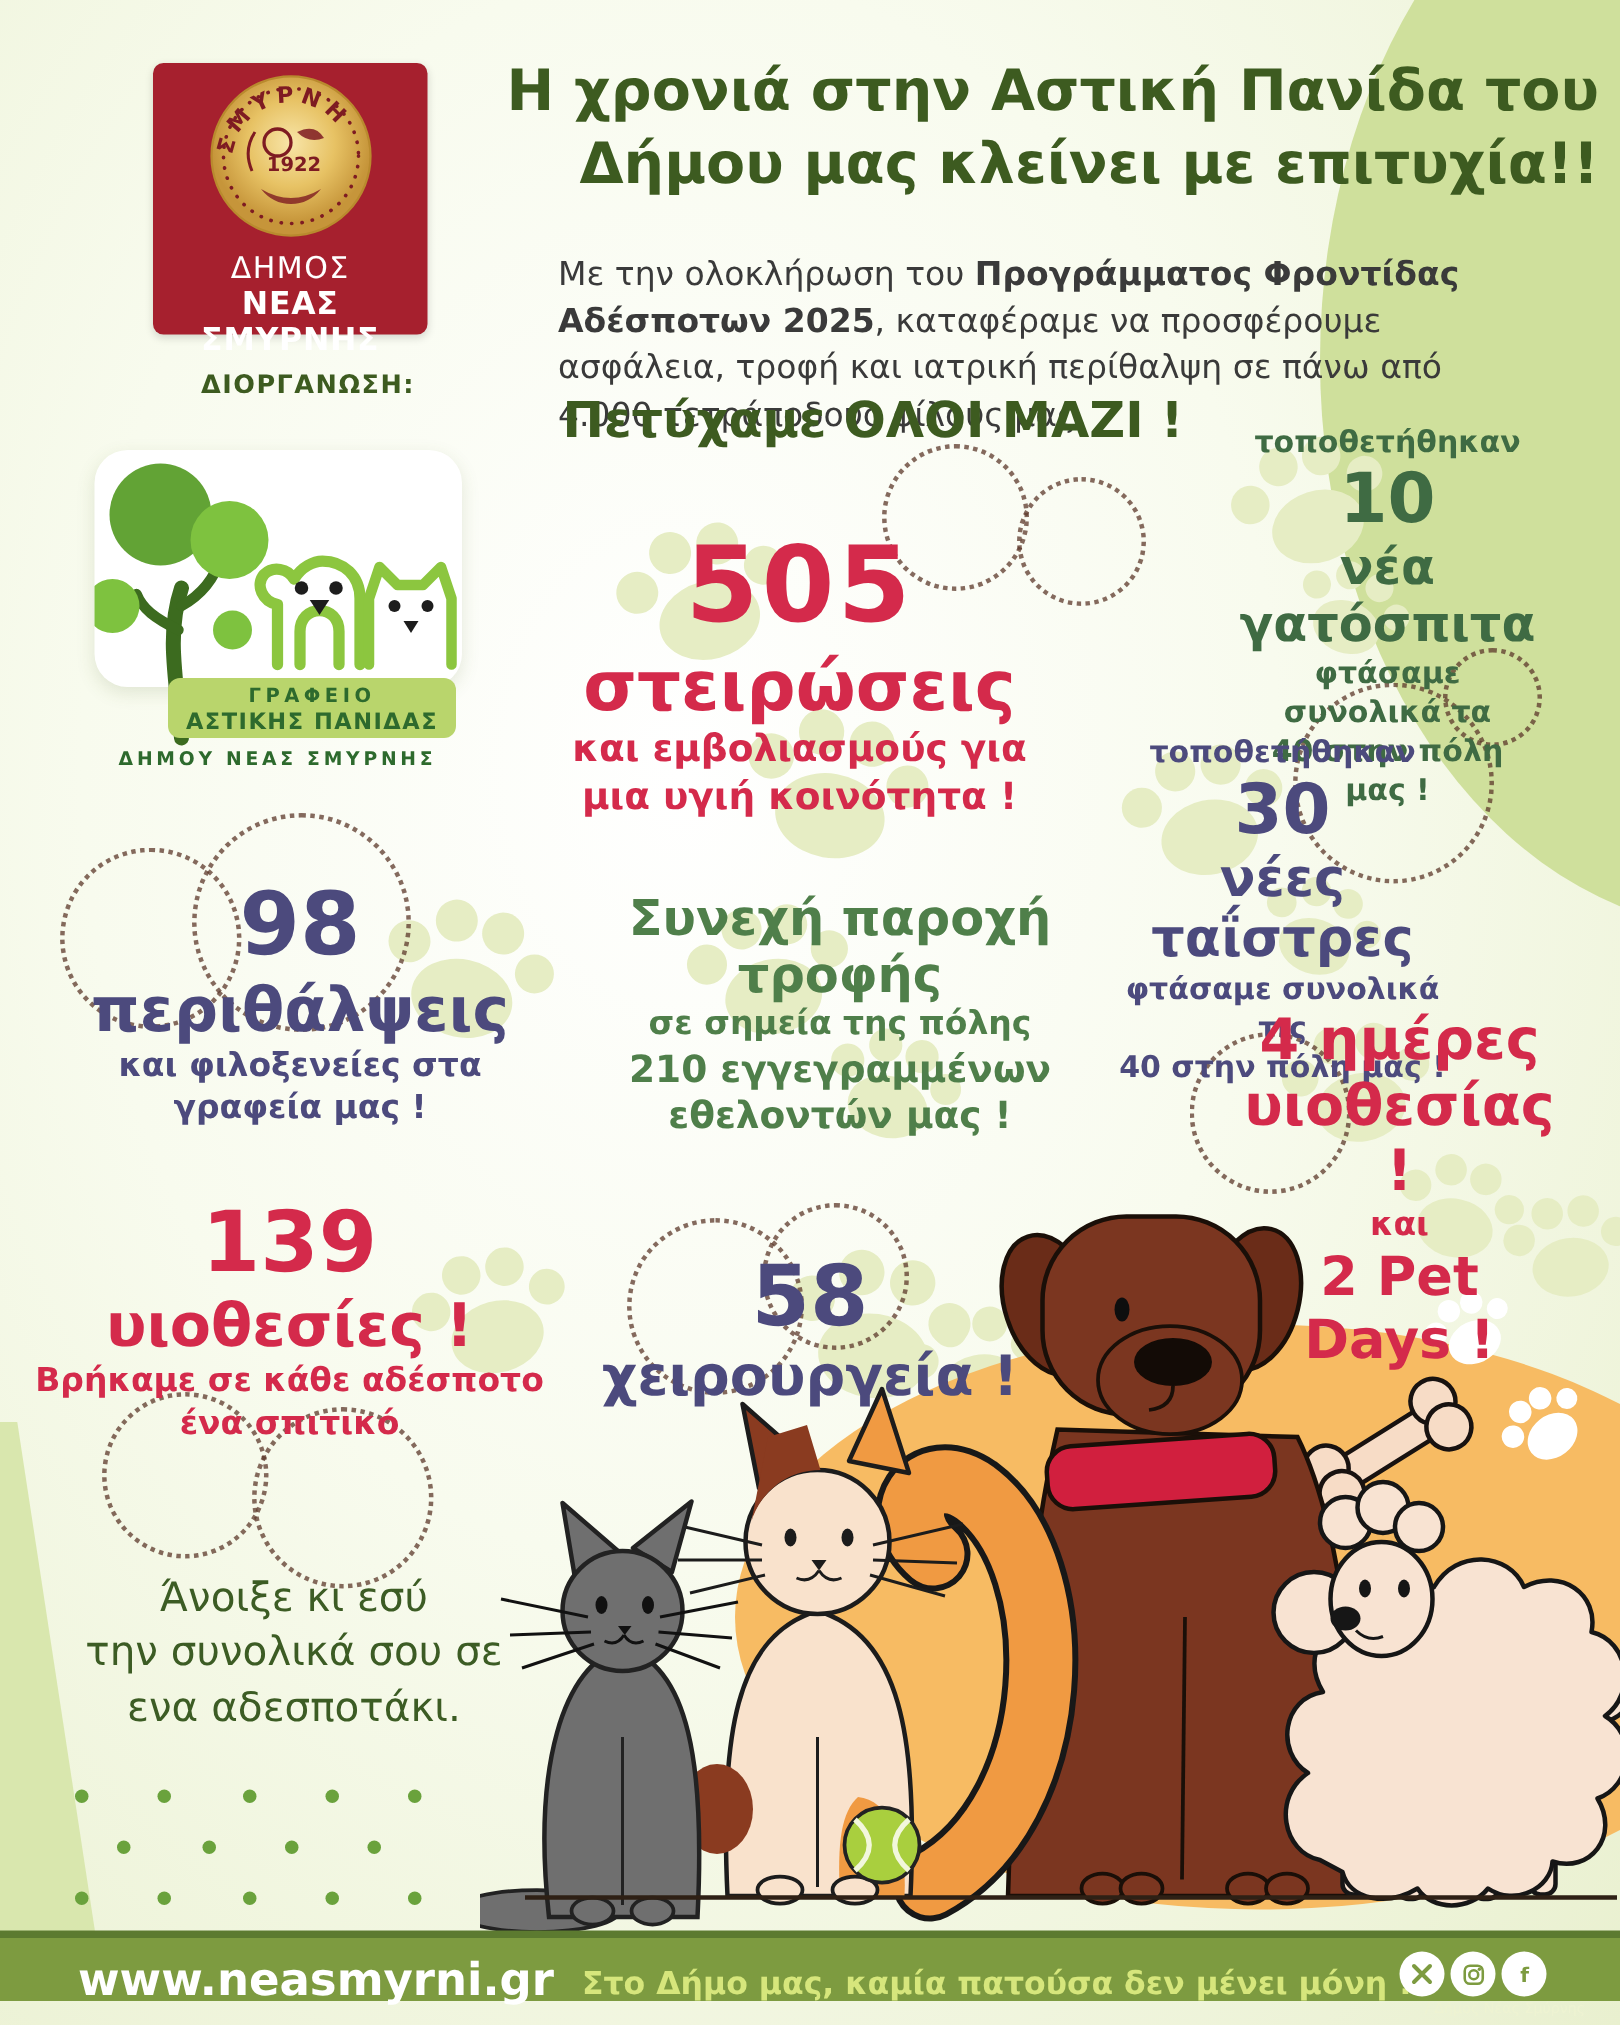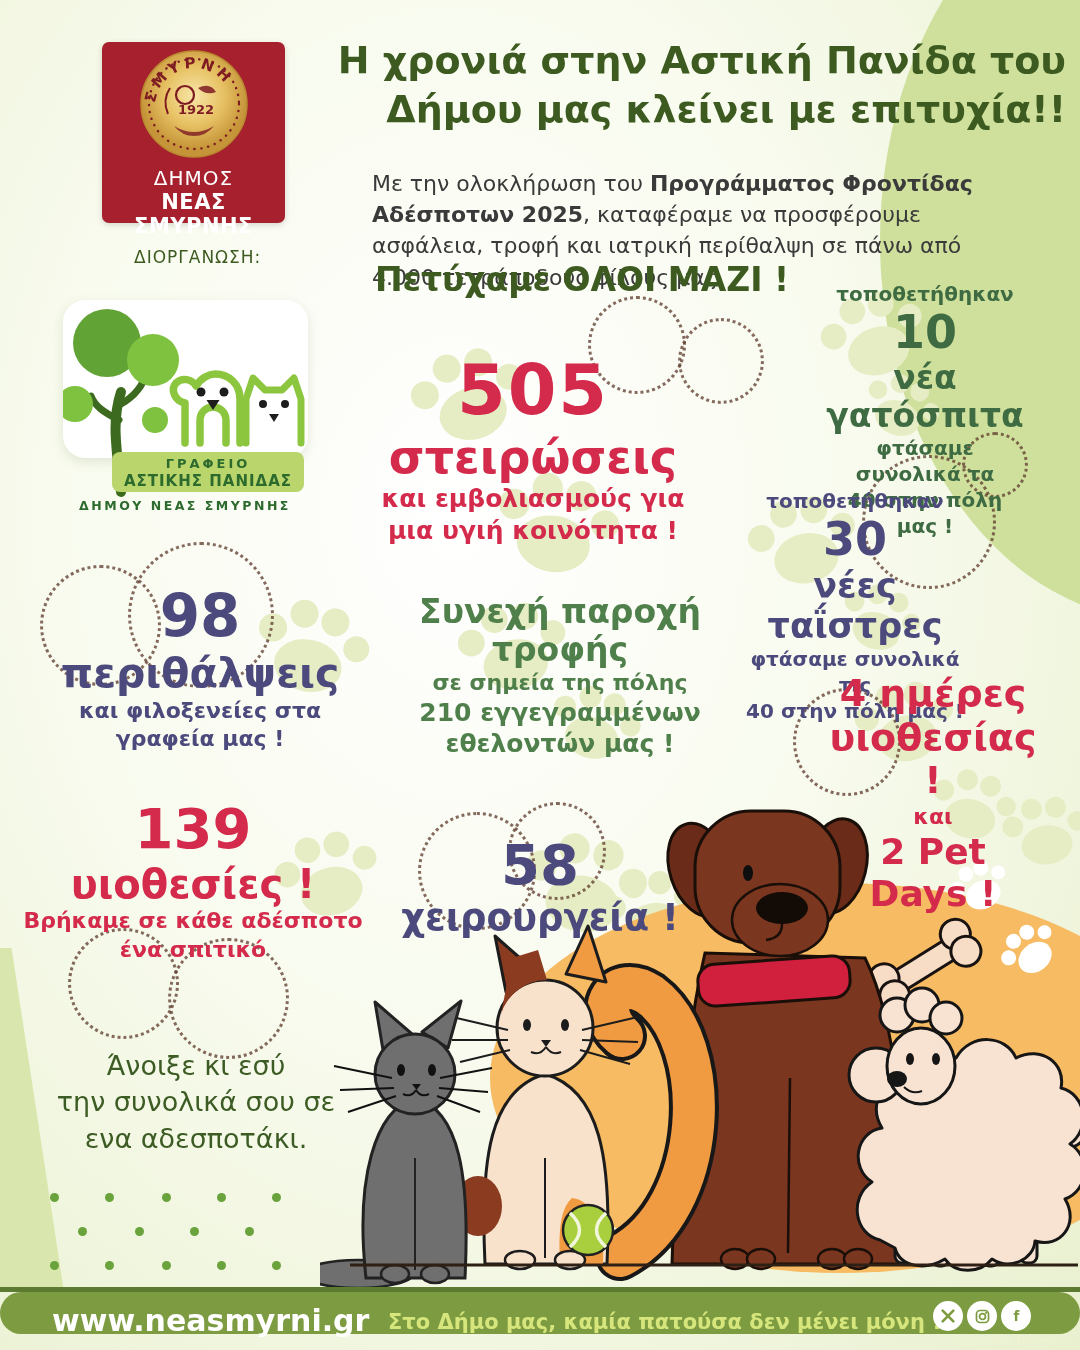--- a/index.html
+++ b/index.html
@@ -12,21 +12,21 @@
   .sliver-left{position:absolute;left:0;top:948px;width:64px;height:344px;background:#d9e7ae;
     clip-path:polygon(0 0,18% 0,100% 100%,0 100%);z-index:1;}
   .dot-ring{position:absolute;border:3px dotted #5d392b;border-radius:50%;opacity:.75;z-index:3;}
   .paw{position:absolute;z-index:2;fill:#e6edc4;}
   .gdot{position:absolute;width:9px;height:9px;border-radius:50%;background:#6aa23c;z-index:2;}
   
   .muni-card{position:absolute;left:102px;top:42px;width:183px;height:181px;background:#a6202e;
     border-radius:7px;z-index:10;text-align:center;box-shadow:0 2px 6px rgba(0,0,0,.15);}
   .muni-name1{color:#ffffff;font-size:20px;margin-top:2px;letter-spacing:1px;}
   .muni-name2{color:#ffffff;font-size:21px;font-weight:bold;letter-spacing:.5px;}
-  .organizer{position:absolute;left:134px;top:247px;font-size:17px;font-weight:normal;color:#3d5b20;
+  .organizer{position:absolute;left:134px;top:247px;font-size:17px;font-weight:bold;color:#3d5b20;
     letter-spacing:1px;z-index:10;}
   
   .office-card{position:absolute;left:63px;top:300px;width:245px;height:158px;background:#ffffff;
     border-radius:22px;z-index:10;box-shadow:0 4px 12px rgba(90,110,50,.15);}
   
   .title{position:absolute;left:330px;top:36px;width:736px;text-align:right;font-size:38px;
     font-weight:bold;color:#3d5b20;line-height:1.3;z-index:20;}
   .intro{position:absolute;left:372px;top:146px;width:648px;font-size:22px;line-height:1.42;
     color:#3a3a3a;z-index:20;}
   .slogan{position:absolute;left:375px;top:260px;font-size:33px;font-weight:bold;color:#3d5b20;z-index:20;}
@@ -44,21 +44,21 @@
   .sub{font-size:22px;font-weight:600;line-height:1.28;}
   .sub-sm{font-size:20px;font-weight:bold;line-height:1.3;}
   .sub-md{font-size:25px;font-weight:600;line-height:1.25;}
   .sub-b{font-size:25px;font-weight:bold;line-height:1.25;}
   .cta{position:absolute;left:196px;top:1048px;transform:translateX(-50%);text-align:center;
     font-size:27px;font-weight:normal;color:#3c5c24;line-height:1.35;z-index:20;}
   
   .scene{position:absolute;left:320px;top:778px;width:760px;height:522px;z-index:5;}
   
   .footer-line{position:absolute;left:0;top:1287px;width:1080px;height:5px;background:#5c7a30;z-index:49;}
-  .footer{position:absolute;left:0;top:1292px;width:1080px;height:42px;background:#7d9b40;z-index:50;border-radius:25px;}
+  .footer{position:absolute;left:0;top:1292px;width:1080px;height:42px;background:#7d9b40;z-index:50;}
   .site{position:absolute;left:52px;top:11px;font-size:30px;font-weight:bold;color:#ffffff;}
   .foot-slogan{position:absolute;left:388px;top:18px;font-size:21px;font-weight:600;color:#d6e67c;}
   .soc{position:absolute;top:9px;width:30px;height:30px;border-radius:50%;background:#ffffff;
     display:flex;align-items:center;justify-content:center;}
   .handle{position:absolute;left:926px;top:42px;width:120px;font-size:9.5px;color:#eef3d2;margin-left:24px;}
 </style>
 </head>
 <body>
 
 <div class="page">

